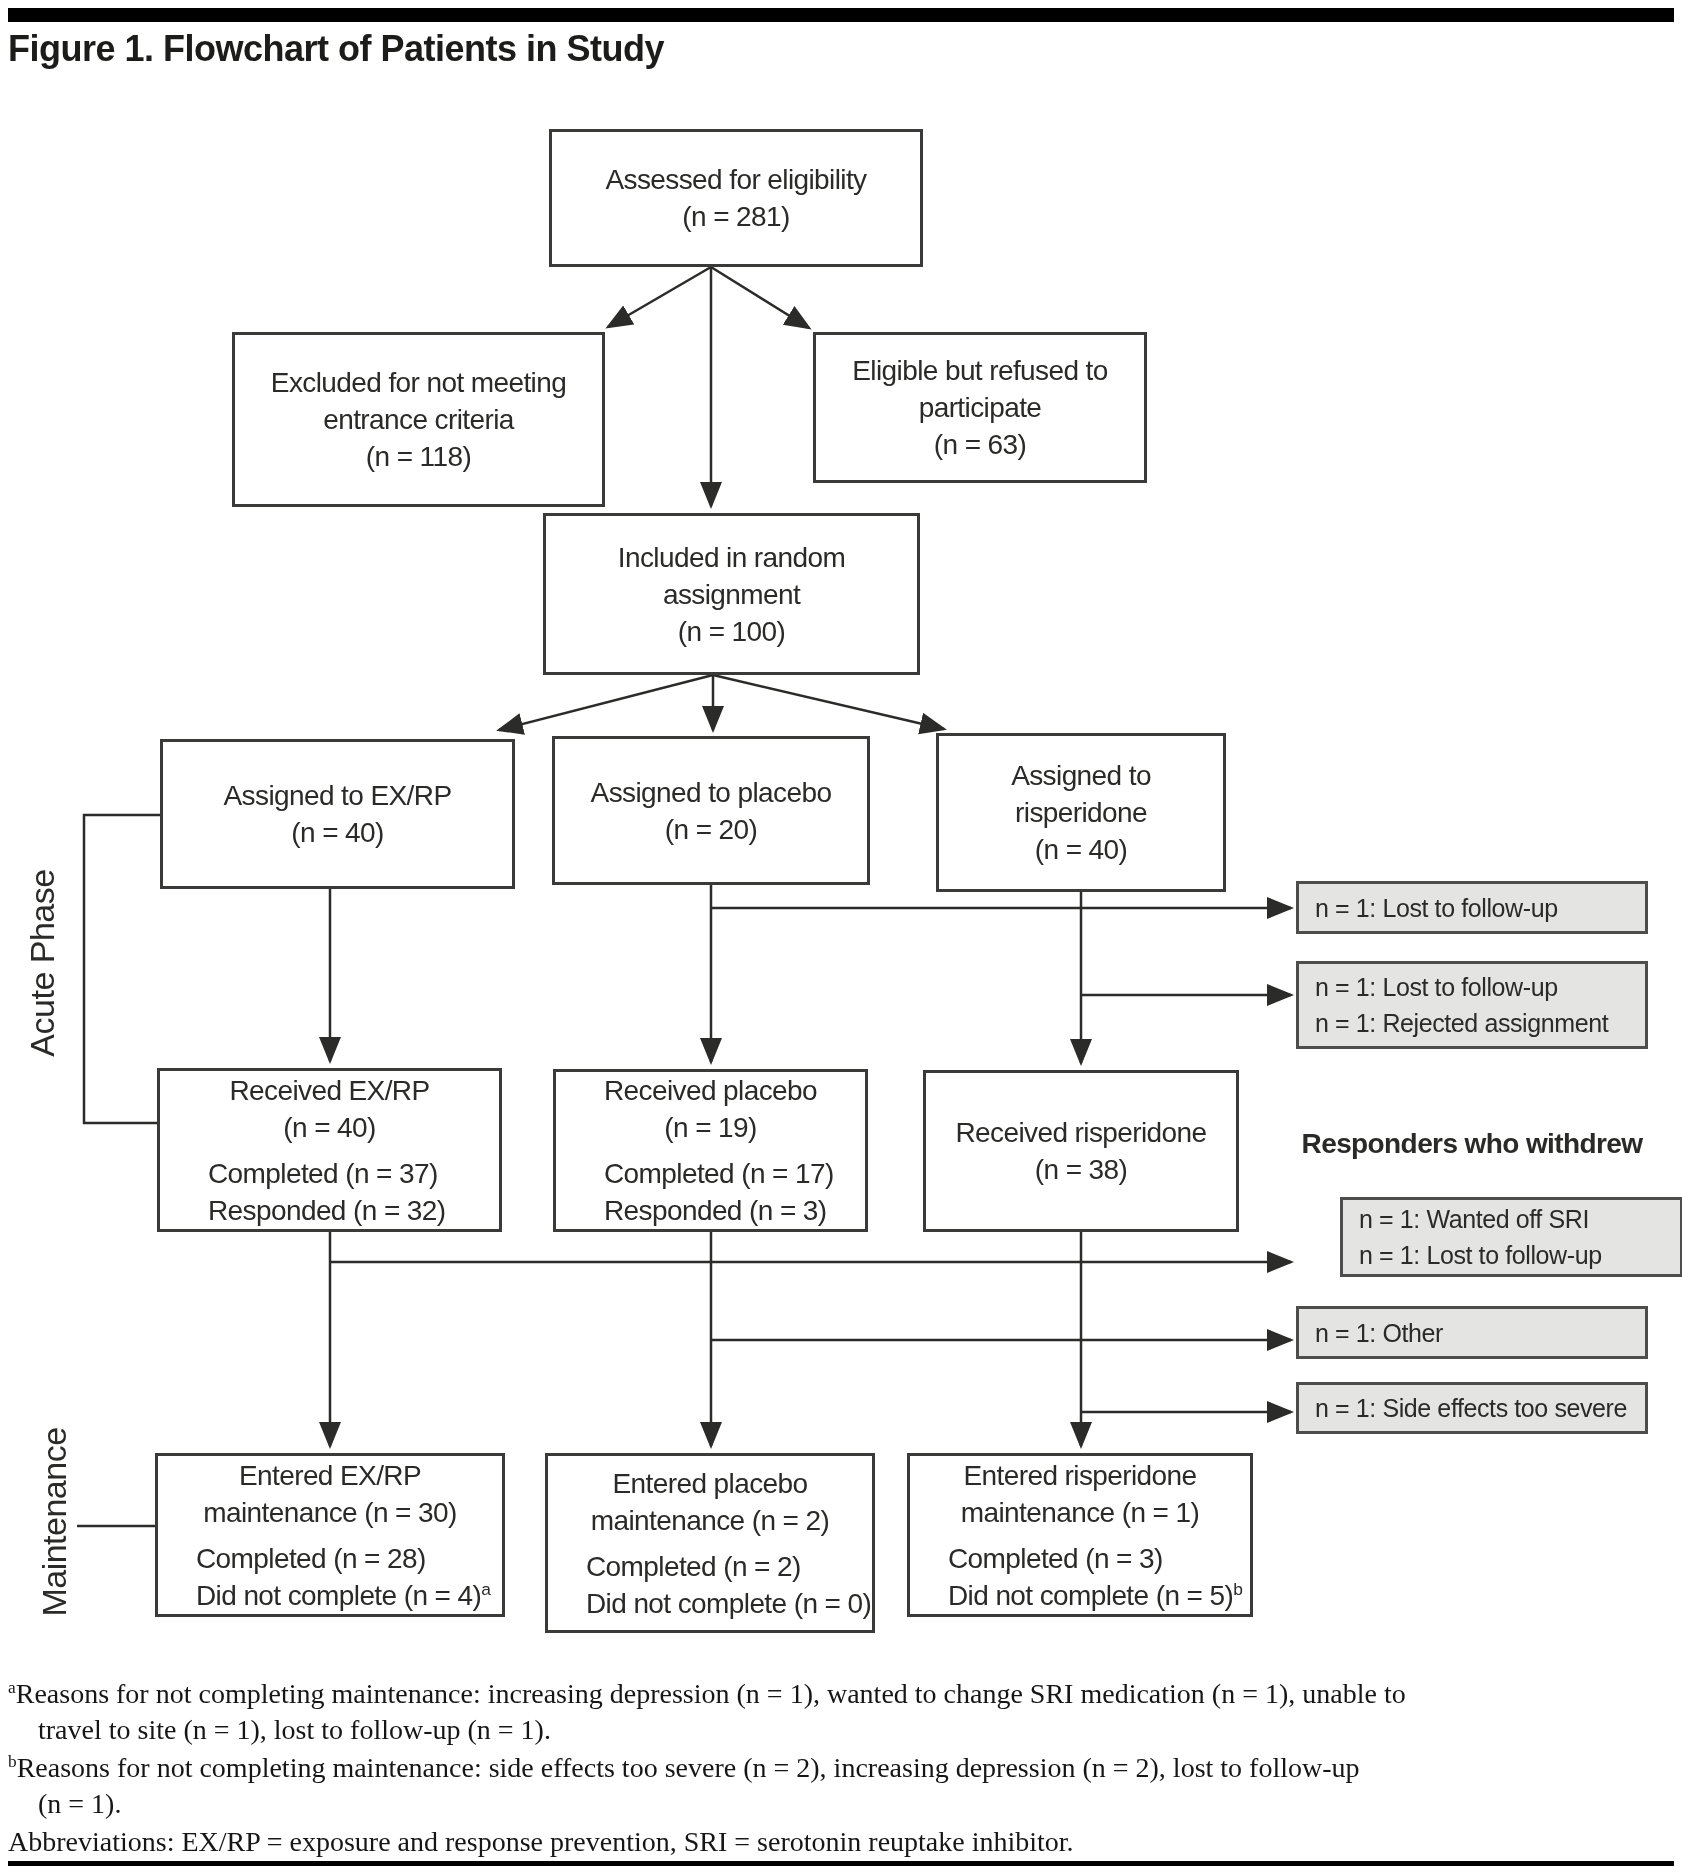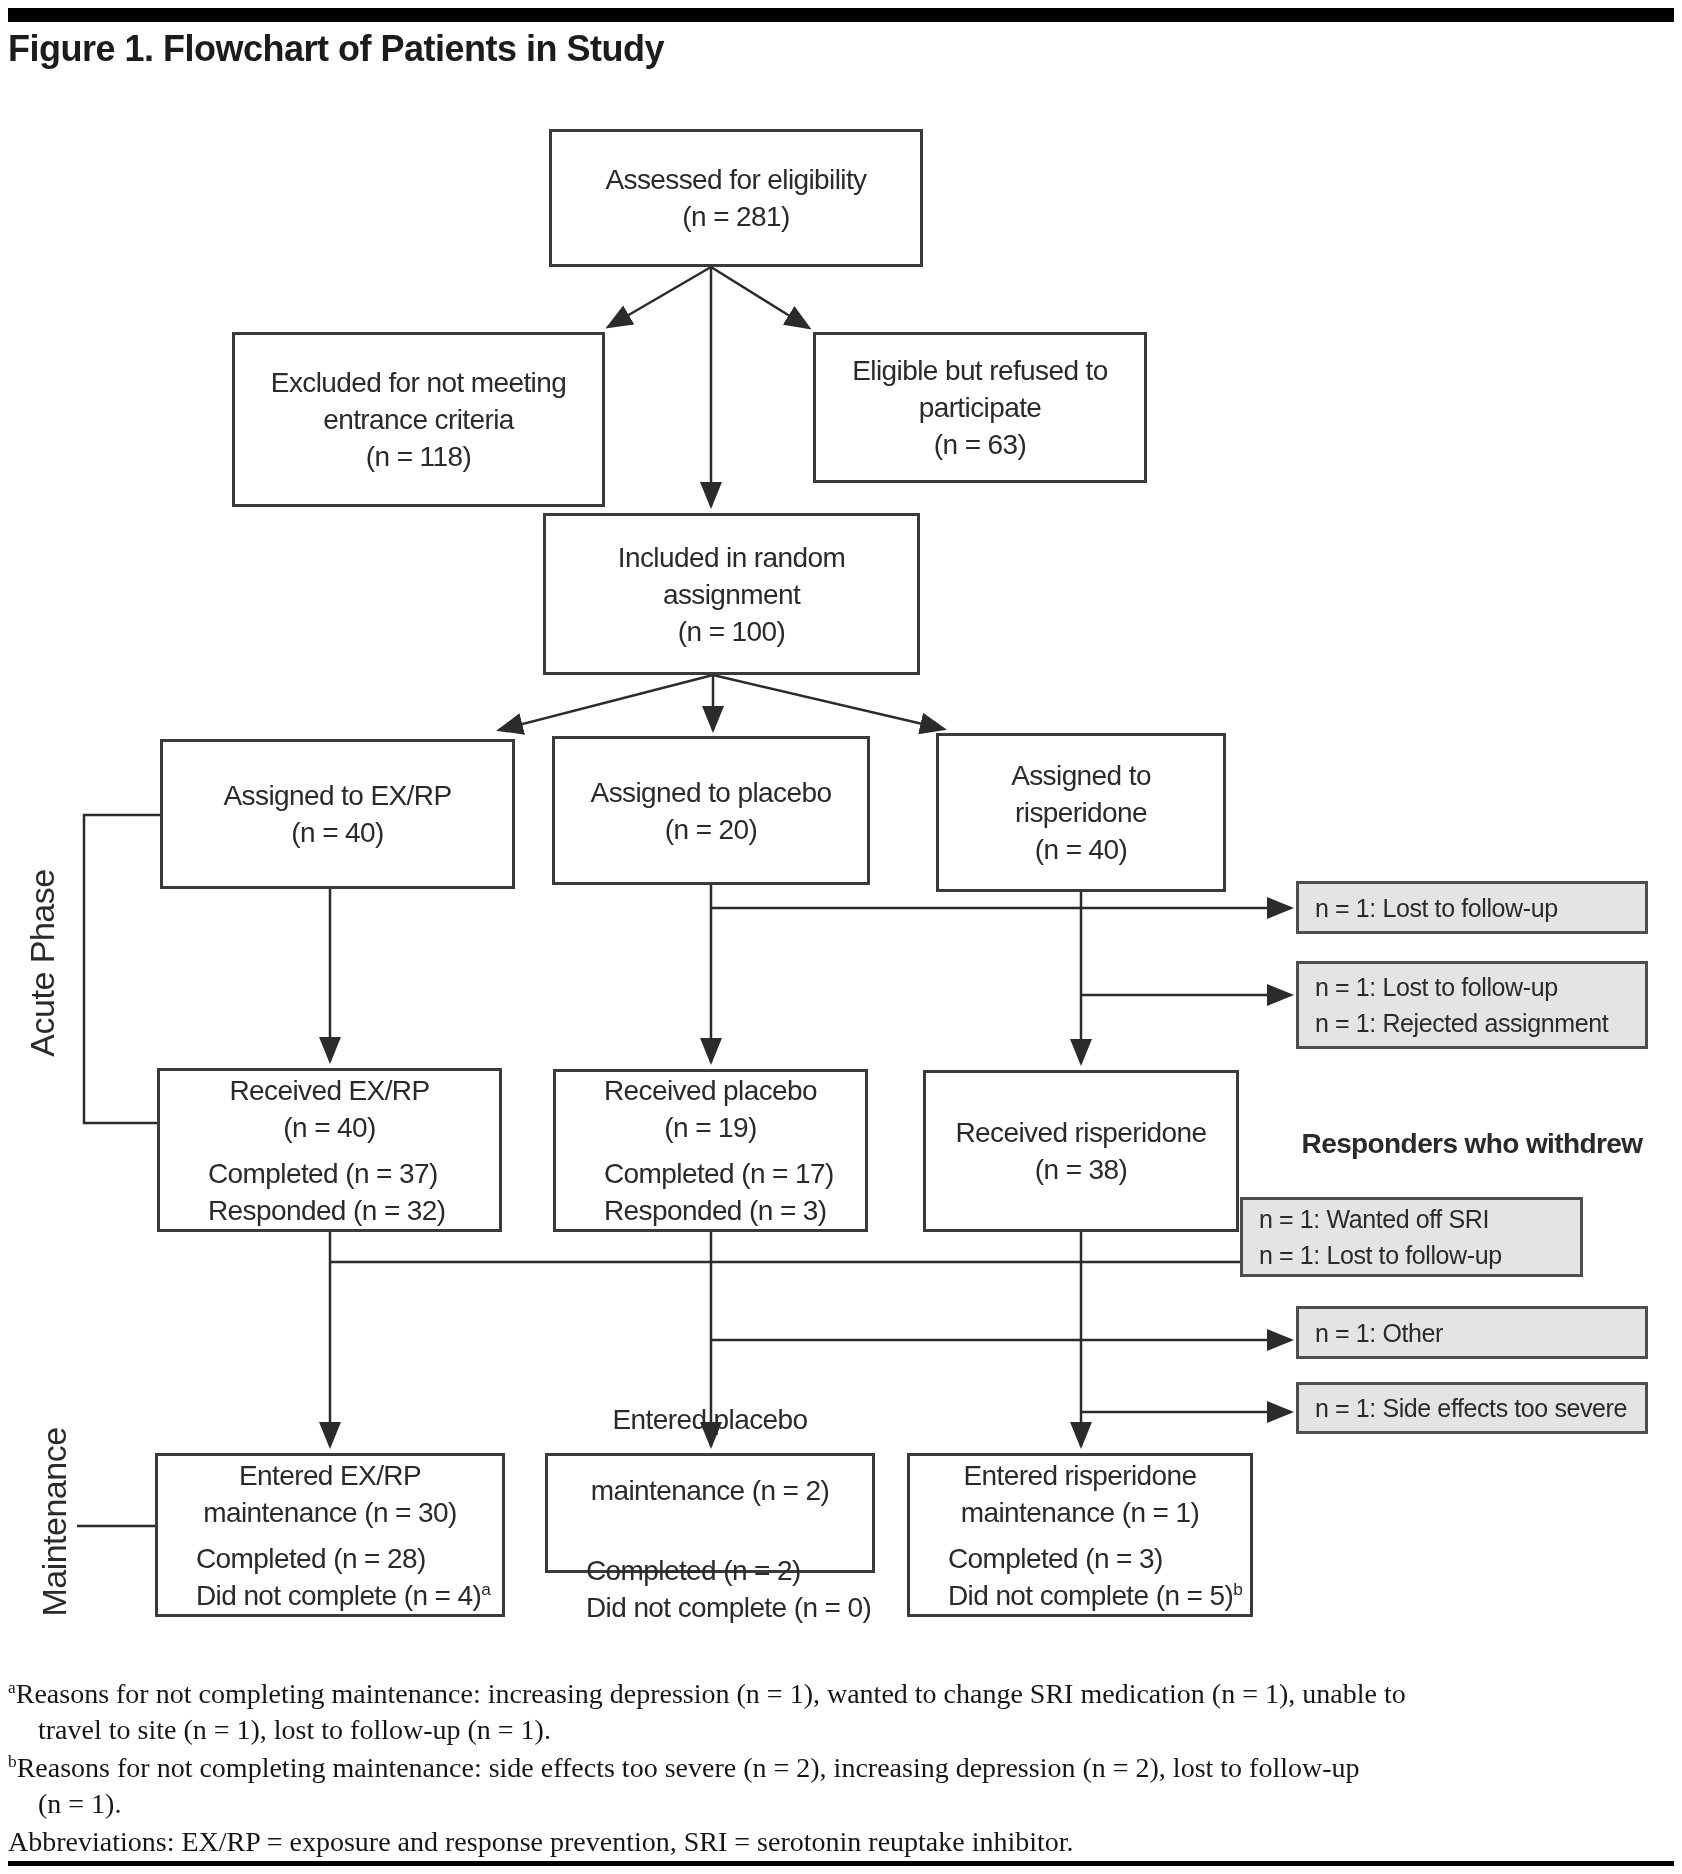--- a/index.html
+++ b/index.html
@@ -150,21 +150,21 @@
 
   <div class="fbox" style="left:155px; top:1453px; width:350px; height:164px;">
     <div>Entered EX/RP</div>
     <div>maintenance (n = 30)</div>
     <div class="det edet">
       <div>Completed (n = 28)</div>
       <div><span>Did not complete (n = 4)</span><sup>a</sup></div>
     </div>
   </div>
 
-  <div class="fbox" style="left:545px; top:1453px; width:330px; height:120px;gap:34px;">
+  <div class="fbox" style="left:545px; top:1453px; width:330px; height:180px;">
     <div>Entered placebo</div>
     <div>maintenance (n = 2)</div>
     <div class="det edet">
       <div>Completed (n = 2)</div>
       <div><span>Did not complete (n = 0)</span><sup></sup></div>
     </div>
   </div>
 
   <div class="fbox" style="left:907px; top:1453px; width:346px; height:164px;">
     <div>Entered risperidone</div>
@@ -179,21 +179,21 @@
     <div>n = 1: Lost to follow-up</div>
   </div>
 
   <div class="gbox" style="left:1296px; top:961px; width:352px; height:88px;">
     <div>n = 1: Lost to follow-up</div>
     <div>n = 1: Rejected assignment</div>
   </div>
 
   <div class="wd-header">Responders who withdrew</div>
 
-  <div class="gbox" style="left:1240px; top:1197px; width:343px; height:80px;justify-content:center;">
+  <div class="gbox" style="left:1340px; top:1197px; width:343px; height:80px;justify-content:center;">
     <div>n = 1: Wanted off SRI</div>
     <div>n = 1: Lost to follow-up</div>
   </div>
 
   <div class="gbox" style="left:1296px; top:1306px; width:352px; height:53px;">
     <div>n = 1: Other</div>
   </div>
 
   <div class="gbox" style="left:1296px; top:1382px; width:352px; height:52px;">
     <div>n = 1: Side effects too severe</div>

